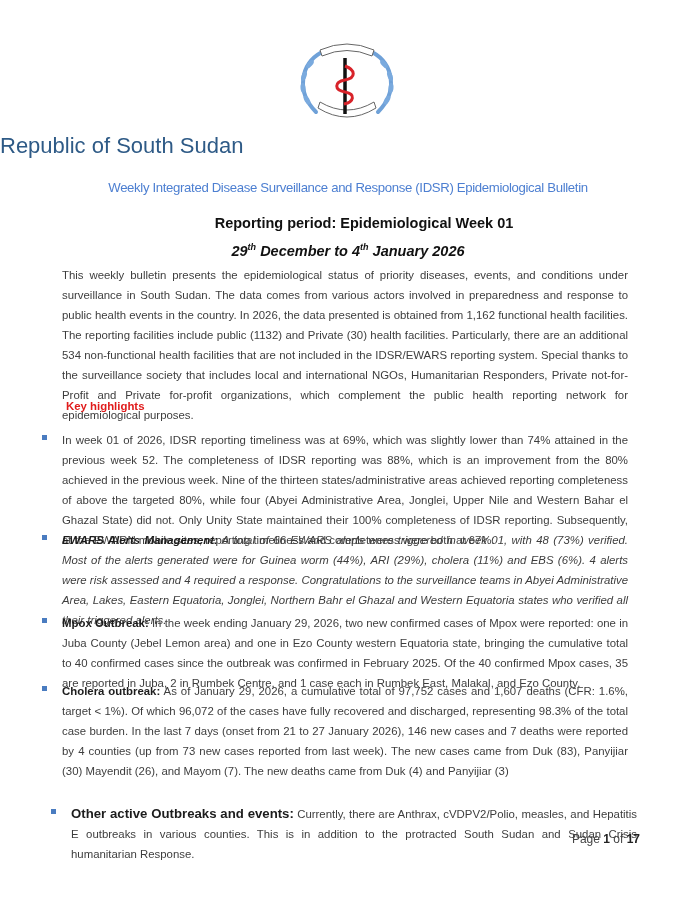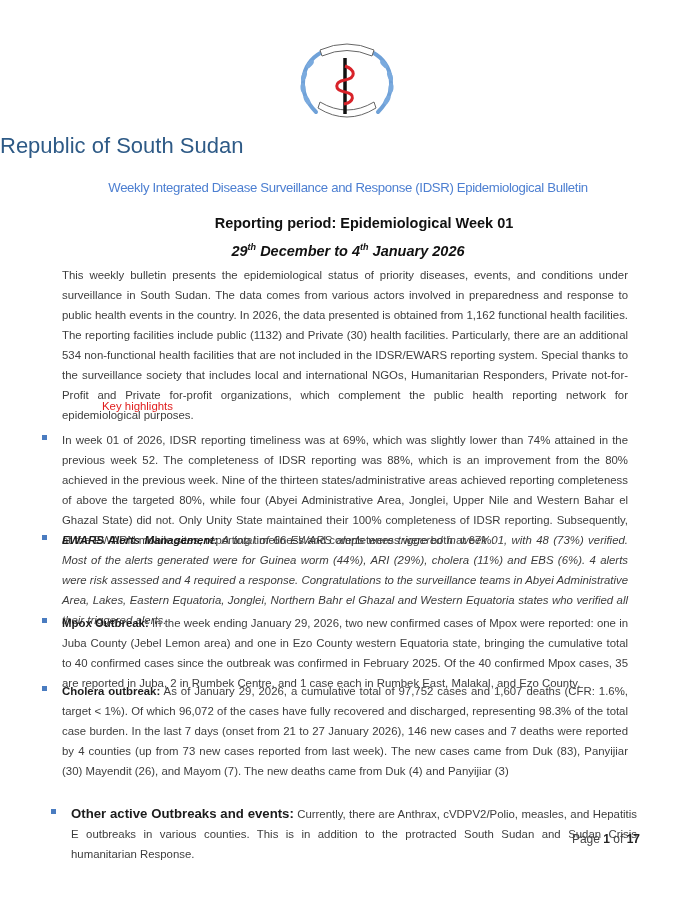--- a/index.html
+++ b/index.html
@@ -10,21 +10,21 @@
            font-size: 22px; color: #2e5a86; }
   .subtitle { position: absolute; left: 0; width: 696px; top: 180px; text-align: center;
               font-size: 13.2px; color: #4d7fd1; letter-spacing: -0.35px; }
   .period { position: absolute; left: 0; width: 696px; top: 215px; text-align: center;
             font-size: 14.5px; font-weight: bold; color: #111; padding-left: 16px; }
   .dates { position: absolute; left: 0; width: 696px; top: 242px; text-align: center;
            font-size: 14.5px; font-weight: bold; font-style: italic; color: #111; }
   .dates sup { font-size: 9px; }
   .para { font-size: 11.4px; line-height: 20px; text-align: justify; color: #3d3d3d; }
   .intro { position: absolute; left: 62px; top: 265px; width: 566px; }
-  .kh { position: absolute; left: 66px; top: 400px; font-size: 11.4px; font-weight: normal; color: #e01b1b; margin-left: 36px; }
+  .kh { position: absolute; left: 66px; top: 400px; font-size: 11.4px; font-weight: bold; color: #e01b1b; }
   .bullet { position: absolute; left: 62px; width: 566px; }
   .bullet .dot { position: absolute; left: -20px; top: 5px; width: 5px; height: 5px; background: #4a7cc0; }
   .b1 { top: 415px; margin-top: 15px; }
   .b2 { top: 530px; font-style: italic; }
   .b3 { top: 613px; }
   .b4 { top: 681px; }
   .b5 { top: 804px; margin-left: 9px; }
   .b5 .lead { font-size: 13.2px; }
   .lead { font-weight: bold; color: #1c1c1c; }
   .page-num { position: absolute; right: 56px; top: 832px; font-size: 12px; color: #444; }

